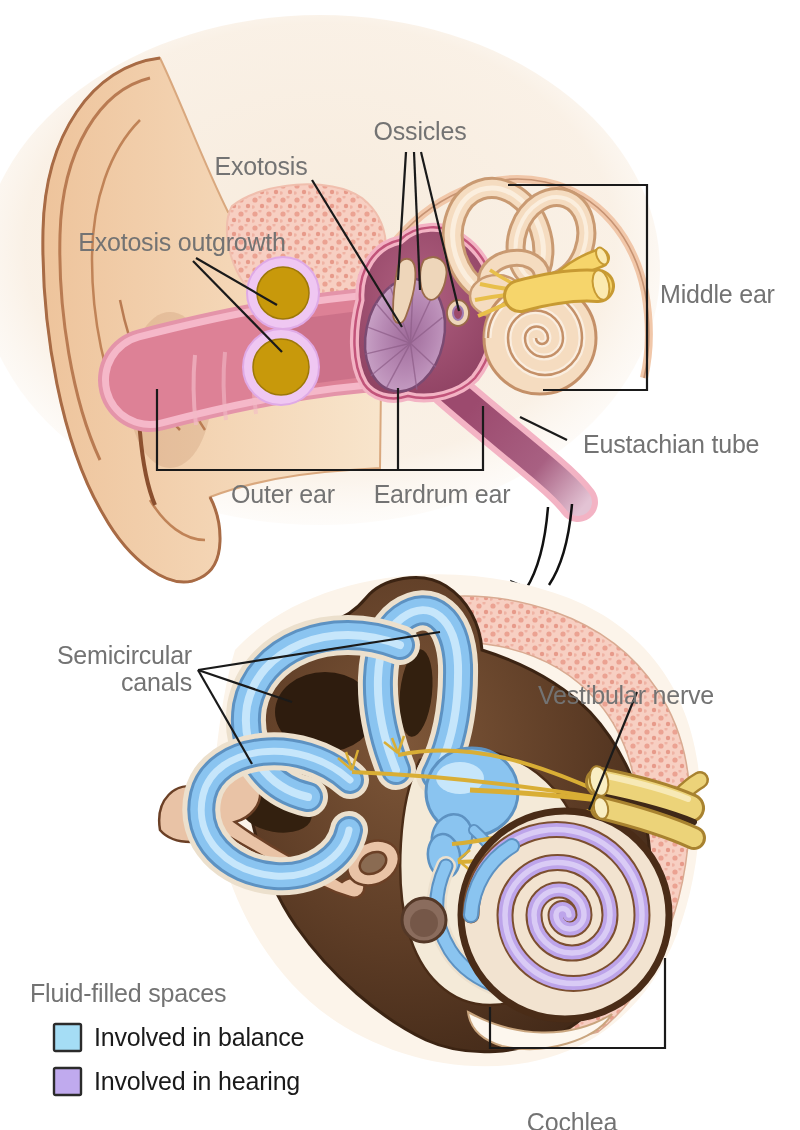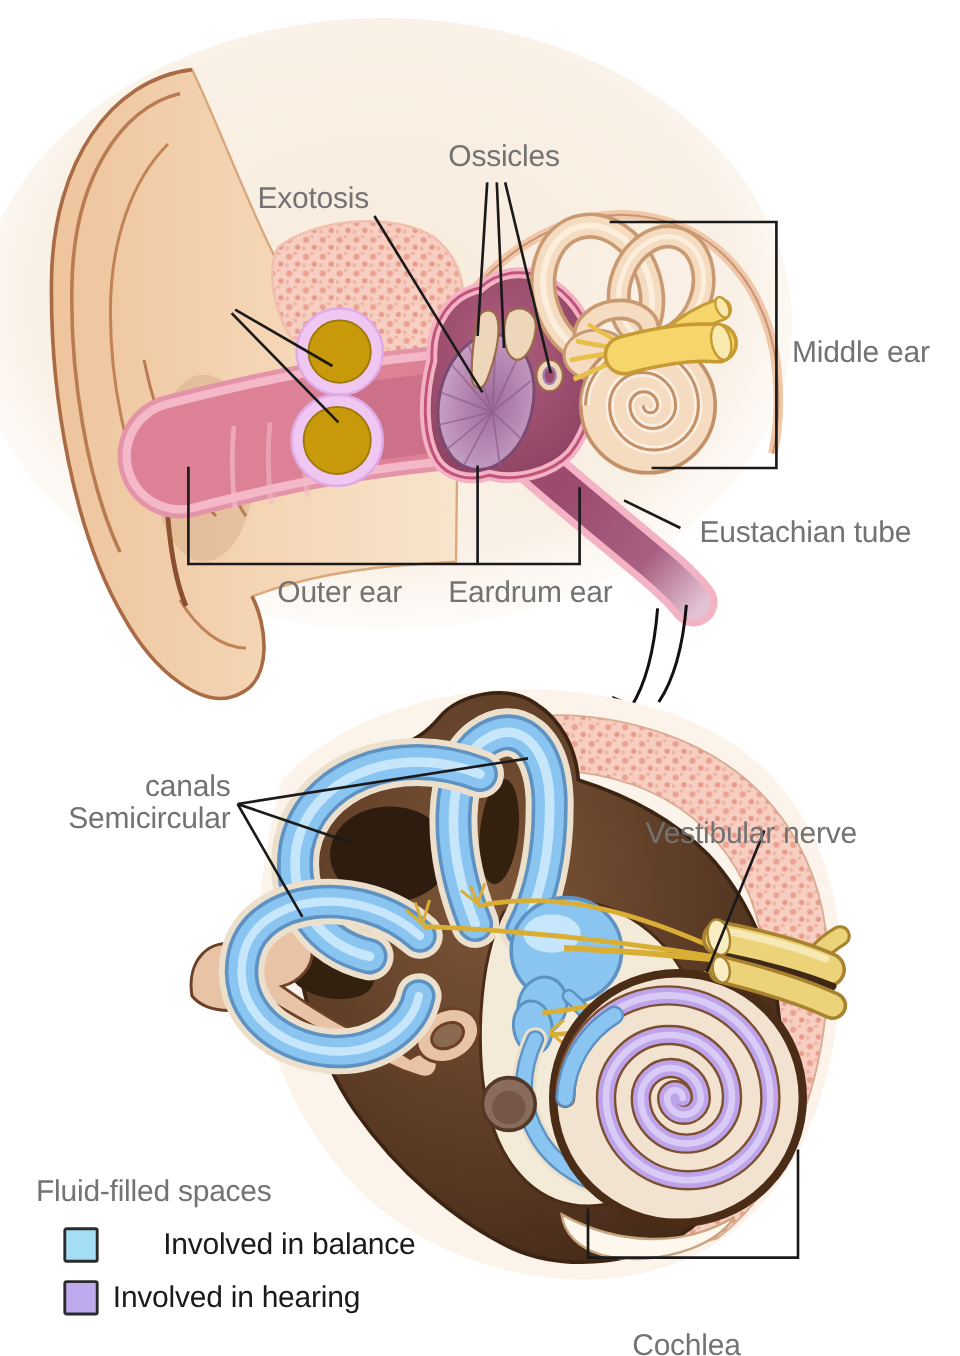--- a/index.html
+++ b/index.html
@@ -286,34 +286,35 @@
       <path d="M198,670 L292,702"></path>
       <path d="M198,670 L252,764"></path>
       <path d="M637,692 L589,810"></path>
       <path d="M490,1007 L490,1048 L665,1048 L665,958"></path>
     </g>
   </g>
 </svg>
 
 <div class="lbl center" style="left:261px;top:166px;">Exotosis</div>
 <div class="lbl center" style="left:420px;top:131px;">Ossicles</div>
+<div class="lbl center" style="left:182px;top:242px;">Exotosis outgrowth</div>
 <div class="lbl leftmid" style="left:660px;top:294px;">Middle ear</div>
 <div class="lbl leftmid" style="left:573px;top:444px;margin-left:10px;">Eustachian tube</div>
 <div class="lbl center" style="left:283px;top:494px;">Outer ear</div>
 <div class="lbl center" style="left:442px;top:494px;">Eardrum ear</div>
 
 <div class="lbl rightblock" style="left:0px;top:669px;width:192px;">
+  <div>Semicircular</div>
   <div>canals</div>
-  <div>Semicircular</div>
 </div>
 <div class="lbl leftmid" style="left:538px;top:695px;">Vestibular nerve</div>
 <div class="lbl center" style="left:572px;top:1122px;">Cochlea</div>
 
 <div class="lbl leftmid" style="left:30px;top:993px;">Fluid-filled spaces</div>
-<div class="legend-row" style="left:52px;top:1022px;gap:42px;">
+<div class="legend-row" style="left:52px;top:1022px;">
   <svg width="31" height="31">
     <rect x="2" y="2" width="27" height="27" rx="1.5" stroke="#2b2b2b" stroke-width="2.4" fill="#a5ddf5"></rect>
   </svg>
   <span class="txt">Involved in balance</span>
 </div>
 <div class="legend-row" style="left:52px;top:1066px;align-items:center;">
   <svg width="31" height="31">
     <rect x="2" y="2" width="27" height="27" rx="1.5" stroke="#2b2b2b" stroke-width="2.4" fill="#c0aaee"></rect>
   </svg>
   <span class="txt">Involved in hearing</span>

